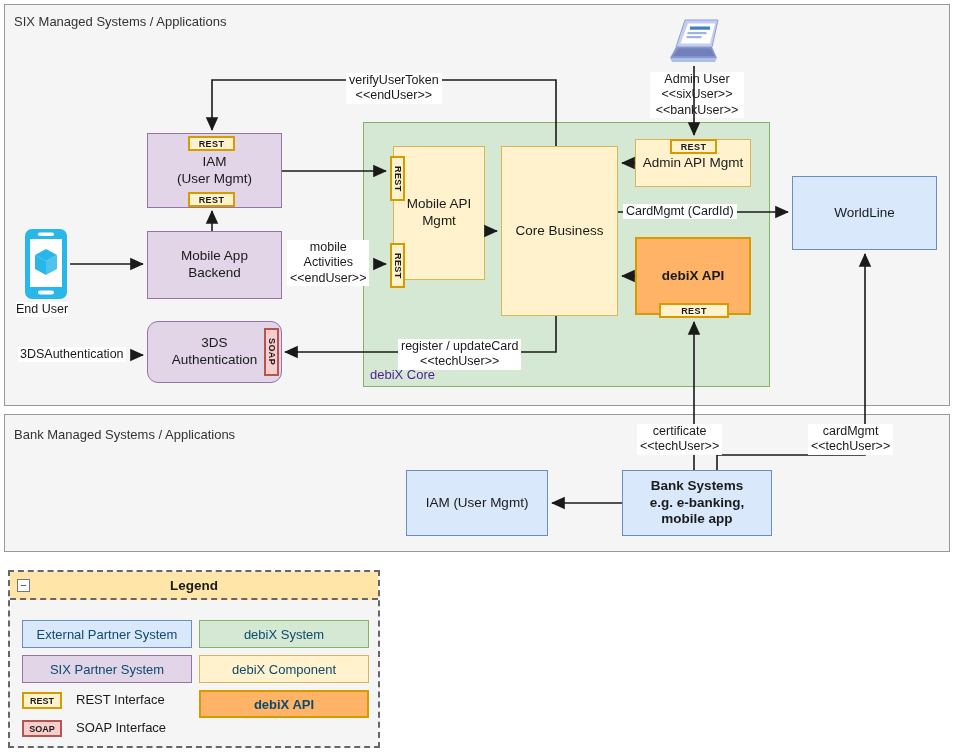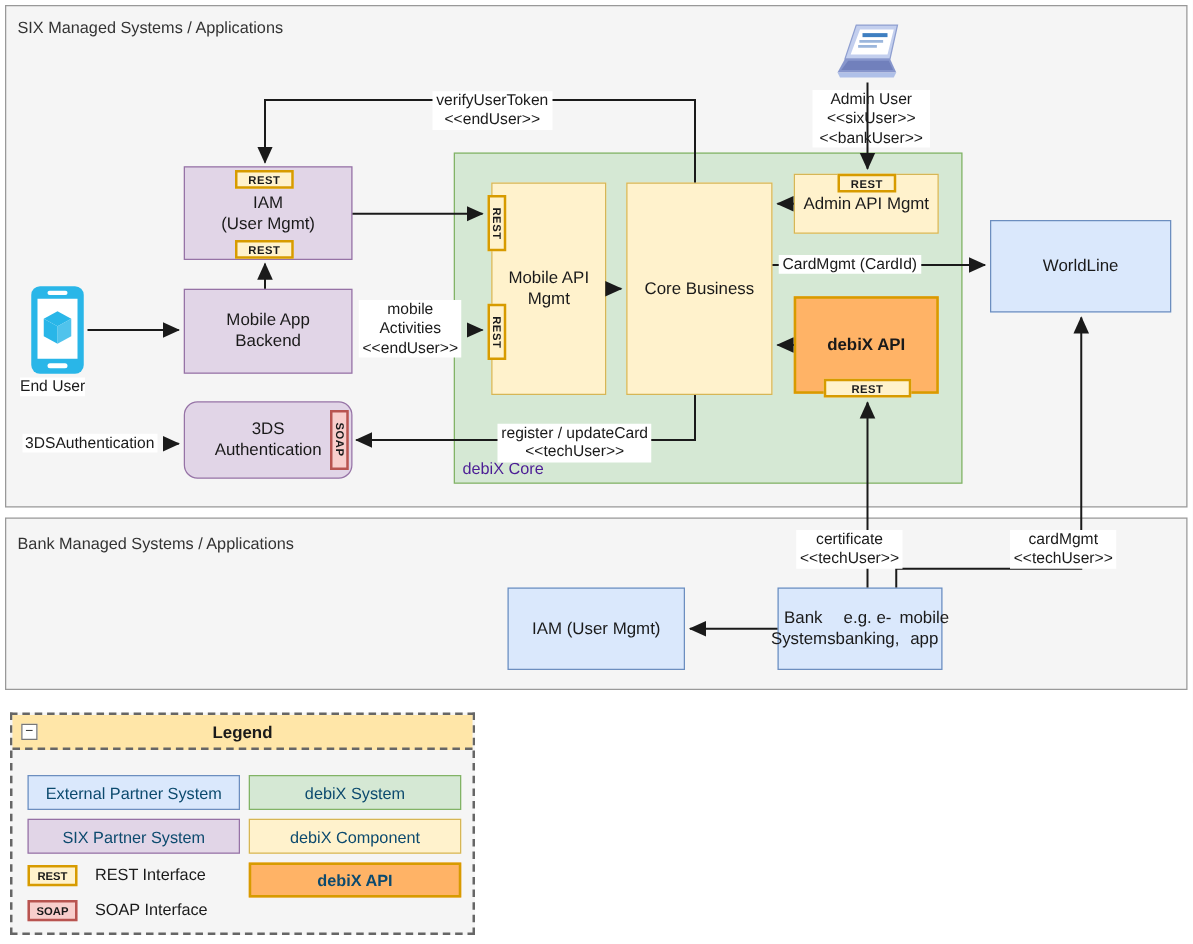--- a/index.html
+++ b/index.html
@@ -82,21 +82,21 @@
     <span>Mobile App</span>
     <span>Backend</span>
   </div>
 
   <div class="node purple" style="left:147px;top:321px;width:135px;height:62px;flex-direction:column;border-radius:11px;">
     <span>3DS</span>
     <span>Authentication</span>
   </div>
   <div class="badge badge-soap badge-vert" style="left:264px;top:328px;width:15px;height:48px;">SOAP</div>
 
-  <div class="node yellow" style="left:393px;top:146px;width:92px;height:170px;flex-direction:column;">
+  <div class="node yellow" style="left:393px;top:146px;width:92px;height:134px;flex-direction:column;">
     <span>Mobile API</span>
     <span>Mgmt</span>
   </div>
   <div class="badge badge-rest badge-vert" style="left:390px;top:156px;width:15px;height:45px;">REST</div>
   <div class="badge badge-rest badge-vert" style="left:390px;top:243px;width:15px;height:45px;">REST</div>
 
   <div class="node yellow" style="left:501px;top:146px;width:117px;height:170px;">
     <span>Core Business</span>
   </div>
 
@@ -111,21 +111,21 @@
   <div class="badge badge-rest" style="left:659px;top:303px;width:70px;height:15px;">REST</div>
 
   <div class="node blue" style="left:792px;top:176px;width:145px;height:74px;">
     <span>WorldLine</span>
   </div>
 
   <div class="node blue" style="left:406px;top:470px;width:142px;height:66px;">
     <span>IAM (User Mgmt)</span>
   </div>
 
-  <div class="node blue" style="left:622px;top:470px;width:132px;height:66px;flex-direction:row;">
+  <div class="node blue" style="left:622px;top:470px;width:150px;height:66px;flex-direction:column;font-weight:bold;">
     <span>Bank Systems</span>
     <span>e.g. e-banking,</span>
     <span>mobile app</span>
   </div>
 
   <div style="position:absolute;left:24px;top:228px;width:44px;height:72px;">
     <svg viewBox="0 0 44 72" width="44" height="72" aria-hidden="true">
       <rect x="1" y="1" width="42" height="70" rx="7" ry="7" fill="#29B6E8"></rect>
       <rect x="6" y="11" width="32" height="48" fill="#ffffff"></rect>
       <rect x="14" y="4.5" width="16" height="3.5" rx="1.7" fill="#ffffff"></rect>

